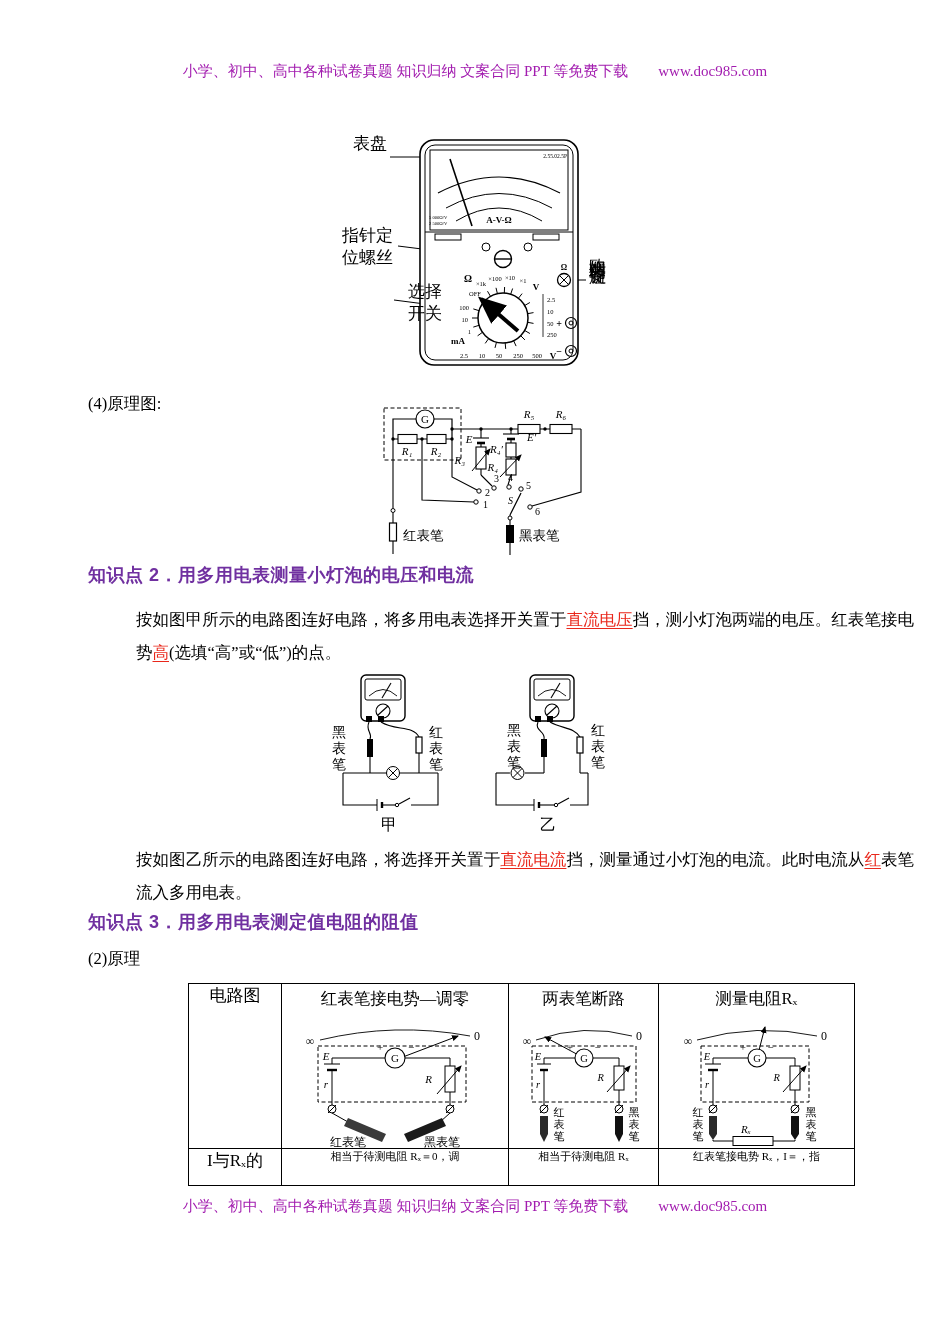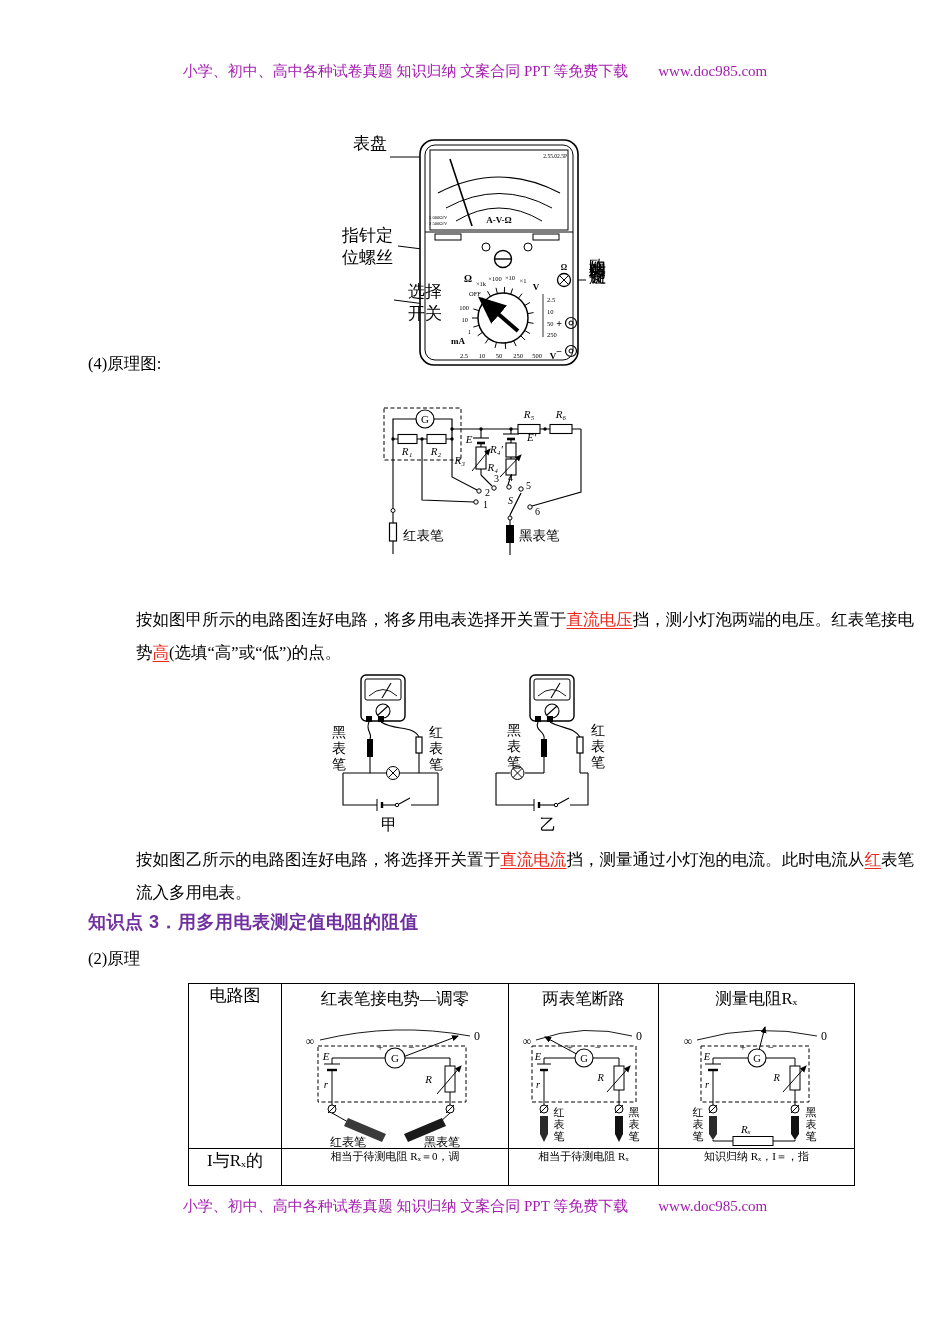--- a/index.html
+++ b/index.html
@@ -137,21 +137,21 @@
 
       <text x="219" y="194" font-size="10" font-weight="bold" text-anchor="middle">+</text>
       <circle cx="231" cy="190" r="5.5" fill="none" stroke="#000" stroke-width="1.2"></circle>
       <circle cx="231" cy="190" r="2" fill="none" stroke="#000"></circle>
       <text x="219" y="222" font-size="10" font-weight="bold" text-anchor="middle">−</text>
       <circle cx="231" cy="218" r="5.5" fill="none" stroke="#000" stroke-width="1.2"></circle>
       <circle cx="231" cy="218" r="2" fill="none" stroke="#000"></circle>
     </svg>
   </div>
 
-  <div class="plain-label" style="top:353px;">(4)原理图:</div>
+  <div class="plain-label" style="top:393px;">(4)原理图:</div>
 
   <svg style="position:absolute;left:365px;top:397px;" width="255" height="160" viewBox="0 0 255 160">
     <rect x="19" y="11" width="77" height="52" fill="none" stroke="#000" stroke-dasharray="4 2.5"></rect>
     <circle cx="60" cy="22" r="9" fill="#fff" stroke="#000" stroke-width="1.2"></circle>
     <text x="60" y="26" font-size="11" text-anchor="middle">G</text>
     <polyline points="51,22 28,22 28,42" fill="none" stroke="#000" stroke-width="1.2"></polyline>
     <polyline points="69,22 87,22 87,42" fill="none" stroke="#000" stroke-width="1.2"></polyline>
     <line x1="28" y1="42" x2="87" y2="42" stroke="#000" stroke-width="1.2"></line>
     <rect x="33" y="37.5" width="19" height="9" fill="#fff" stroke="#000" stroke-width="1.1"></rect>
     <rect x="62" y="37.5" width="19" height="9" fill="#fff" stroke="#000" stroke-width="1.1"></rect>
@@ -223,20 +223,21 @@
     <text x="38" y="143" font-size="13.5">红表笔</text>
 
     <line x1="145" y1="118" x2="145" y2="119" stroke="#000"></line>
     <circle cx="145" cy="121" r="2" fill="#fff" stroke="#000"></circle>
     <line x1="145" y1="123" x2="145" y2="128" stroke="#000" stroke-width="1.1"></line>
     <rect x="141" y="128" width="8" height="18" fill="#000"></rect>
     <line x1="145" y1="146" x2="145" y2="158" stroke="#000" stroke-width="1.1"></line>
     <text x="154" y="143" font-size="13.5">黑表笔</text>
   </svg>
 
+  <div class="kp" style="top:563px;">知识点 2．用多用电表测量小灯泡的电压和电流</div>
 
   <div class="ptext" style="top:603px;"><span>按如图甲所示的电路图连好电路，将多用电表选择开关置于</span><span class="red-ul">直流电压</span><span>挡，测小灯泡两端的电压。红表笔接电势</span><span class="red-ul">高</span><span>(选填“高”或“低”)的点。</span></div>
 
   <svg style="position:absolute;left:325px;top:673px;" width="125" height="162" viewBox="0 0 125 162">
     <rect x="36" y="2" width="44" height="46" rx="5" fill="#fff" stroke="#000" stroke-width="1.4"></rect>
     <rect x="40" y="6" width="36" height="21" rx="2" fill="#fff" stroke="#000"></rect>
     <path d="M44,23 Q58,10 72,23" fill="none" stroke="#000" stroke-width=".9"></path>
     <line x1="57" y1="25" x2="66" y2="10" stroke="#000" stroke-width="1.1"></line>
     <circle cx="58" cy="38" r="7" fill="#fff" stroke="#000" stroke-width="1.1"></circle>
     <line x1="53" y1="42" x2="63" y2="33" stroke="#000" stroke-width="1.1"></line>
@@ -447,21 +448,21 @@
           <text x="144" y="106" font-size="11" text-anchor="middle">黑</text>
           <text x="144" y="118" font-size="11" text-anchor="middle">表</text>
           <text x="144" y="130" font-size="11" text-anchor="middle">笔</text>
         </svg>
       </td>
     </tr>
     <tr style="height:37px;">
       <td class="rowlab">I与Rₓ的</td>
       <td class="txtcell">相当于待测电阻 Rₓ＝0，调</td>
       <td class="txtcell">相当于待测电阻 Rₓ</td>
-      <td class="txtcell">知识归纳 Rₓ，I＝，指</td>
+      <td class="txtcell">红表笔接电势 Rₓ，I＝，指</td>
     </tr>
   </tbody>
     </table>
 
   <div class="hdr" style="top:1197px;">
     <span>小学、初中、高中各种试卷真题 知识归纳 文案合同 PPT 等免费下载</span><span class="url">www.doc985.com</span>
   </div>
 
 </div>
 

